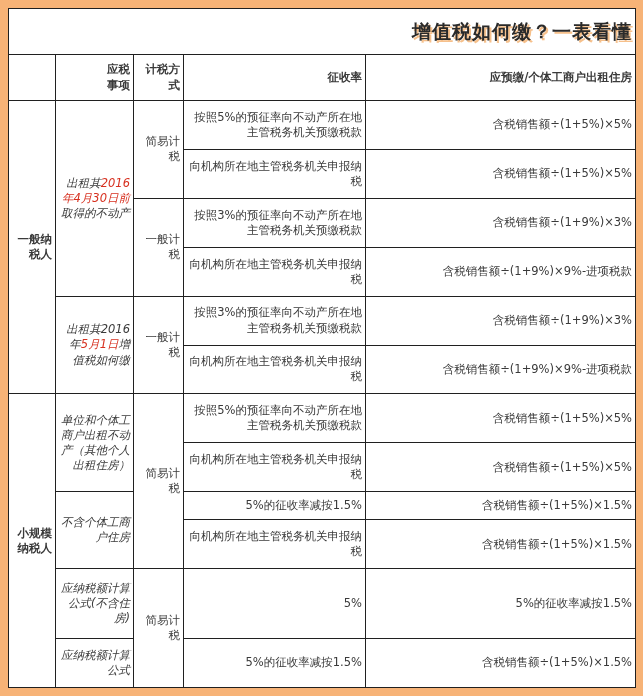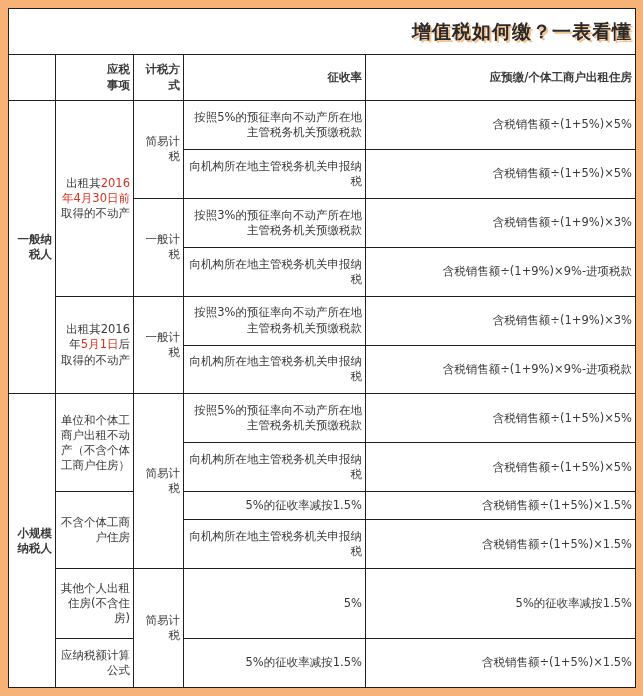--- a/index.html
+++ b/index.html
@@ -68,21 +68,21 @@
     font-weight: bold;
     color: #2b2b2b;
     font-size: 12px;
     height: 46px;
   }
   td.payer {
     font-weight: bold;
     color: #2b2b2b;
     font-size: 12px;
   }
-  td.item { font-size: 11.5px; }
+  td.item { font-size: 11.5px; font-style: italic; }
   td.method { font-size: 11.5px; }
   td.rate { font-size: 11.5px; }
   td.formula { font-size: 11.5px; margin-top: 25px; }
   .red { color: #d7301f; }
   .corner { background: #ffffff; }
 </style>
 </head>
 <body>
 
 <div id="table-frame">
@@ -141,38 +141,38 @@
         <td class="formula">含税销售额÷(1+9%)×3%</td>
       </tr>
 
       <tr>
         <td class="rate">向机构所在地主管税务机关申报纳税</td>
         <td class="formula">含税销售额÷(1+9%)×9%-进项税款</td>
       </tr>
 
       <tr>
         <td class="item" rowspan="2">
-          <span>出租其2016年</span><span class="red">5月1日</span><span>后取得的不动产</span>
+          <span>出租其2016年</span><span class="red">5月1日</span><span>增值税如何缴</span>
         </td>
         <td class="method" rowspan="2">一般计税</td>
         <td class="rate">按照3%的预征率向不动产所在地主管税务机关预缴税款</td>
         <td class="formula">含税销售额÷(1+9%)×3%</td>
       </tr>
 
       <tr>
         <td class="rate">向机构所在地主管税务机关申报纳税</td>
         <td class="formula">含税销售额÷(1+9%)×9%-进项税款</td>
       </tr>
 
       <tr>
         <td class="payer" rowspan="6">
           <span>小规模</span><br>
           <span>纳税人</span>
         </td>
-        <td class="item" rowspan="2">单位和个体工商户出租不动产（不含个体工商户住房）</td>
+        <td class="item" rowspan="2">单位和个体工商户出租不动产（其他个人出租住房）</td>
         <td class="method" rowspan="4">简易计税</td>
         <td class="rate">按照5%的预征率向不动产所在地主管税务机关预缴税款</td>
         <td class="formula">含税销售额÷(1+5%)×5%</td>
       </tr>
 
       <tr>
         <td class="rate">向机构所在地主管税务机关申报纳税</td>
         <td class="formula">含税销售额÷(1+5%)×5%</td>
       </tr>
 
@@ -181,21 +181,21 @@
         <td class="rate">5%的征收率减按1.5%</td>
         <td class="formula">含税销售额÷(1+5%)×1.5%</td>
       </tr>
 
       <tr>
         <td class="rate">向机构所在地主管税务机关申报纳税</td>
         <td class="formula">含税销售额÷(1+5%)×1.5%</td>
       </tr>
 
       <tr>
-        <td class="item">其他个人出租住房(不含住房)</td>
+        <td class="item">应纳税额计算公式(不含住房)</td>
         <td class="method" rowspan="2">简易计税</td>
         <td class="rate">5%</td>
         <td class="formula">5%的征收率减按1.5%</td>
       </tr>
 
       <tr>
         <td class="item">应纳税额计算公式</td>
         <td class="rate">5%的征收率减按1.5%</td>
         <td class="formula">含税销售额÷(1+5%)×1.5%</td>
       </tr>

